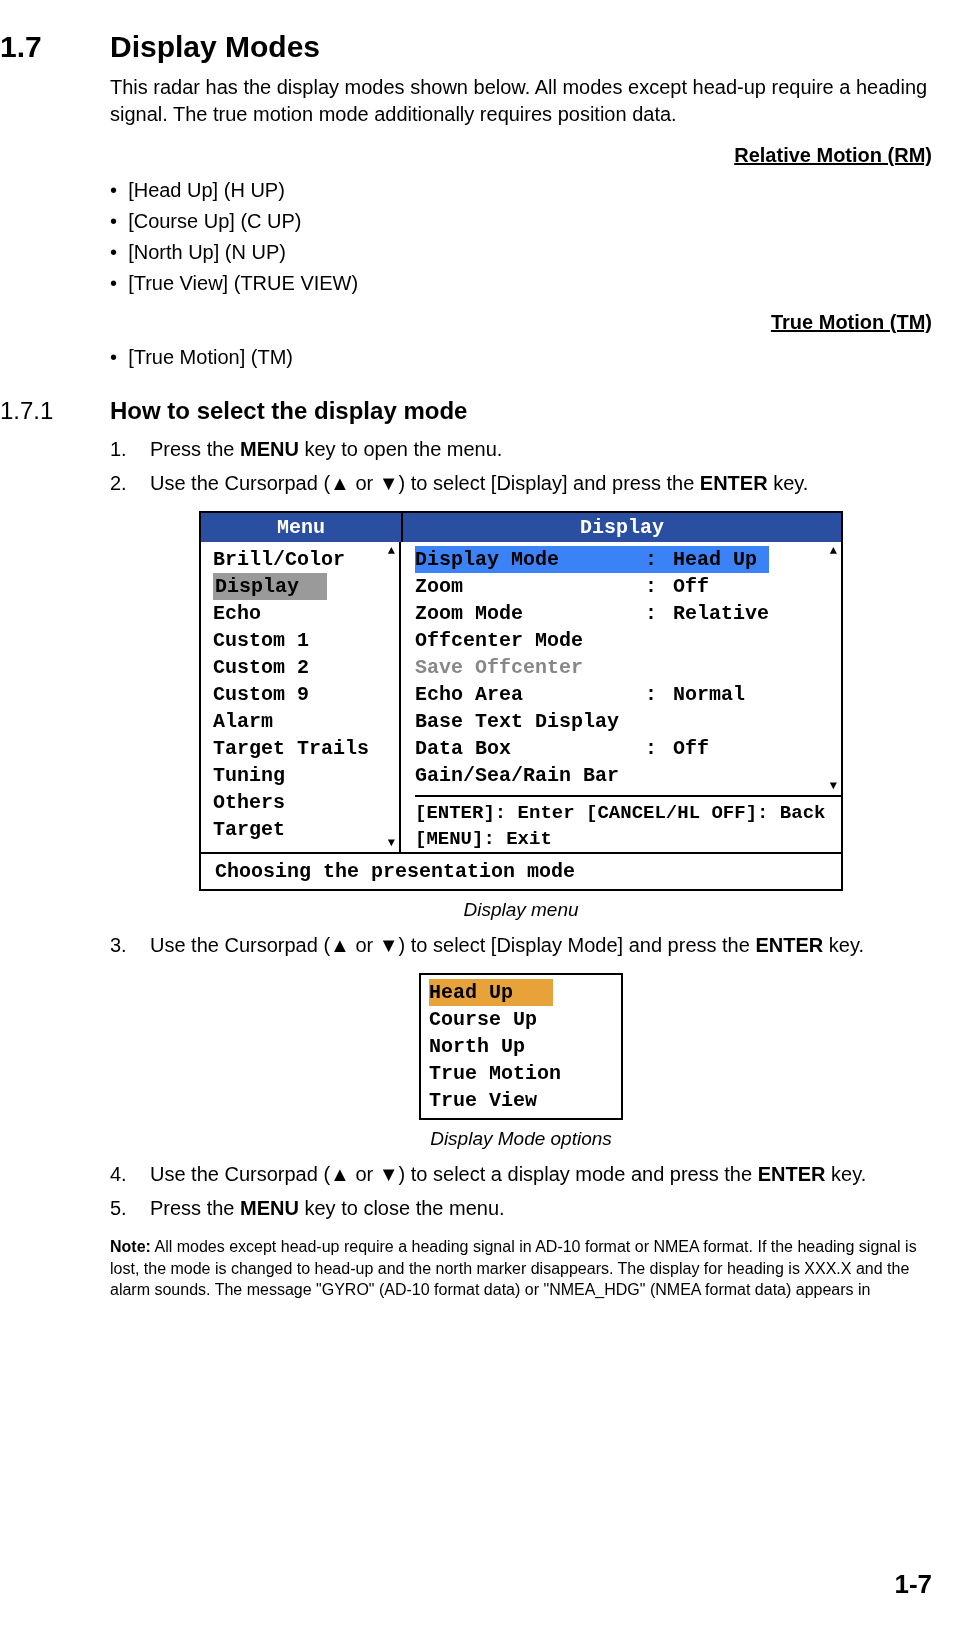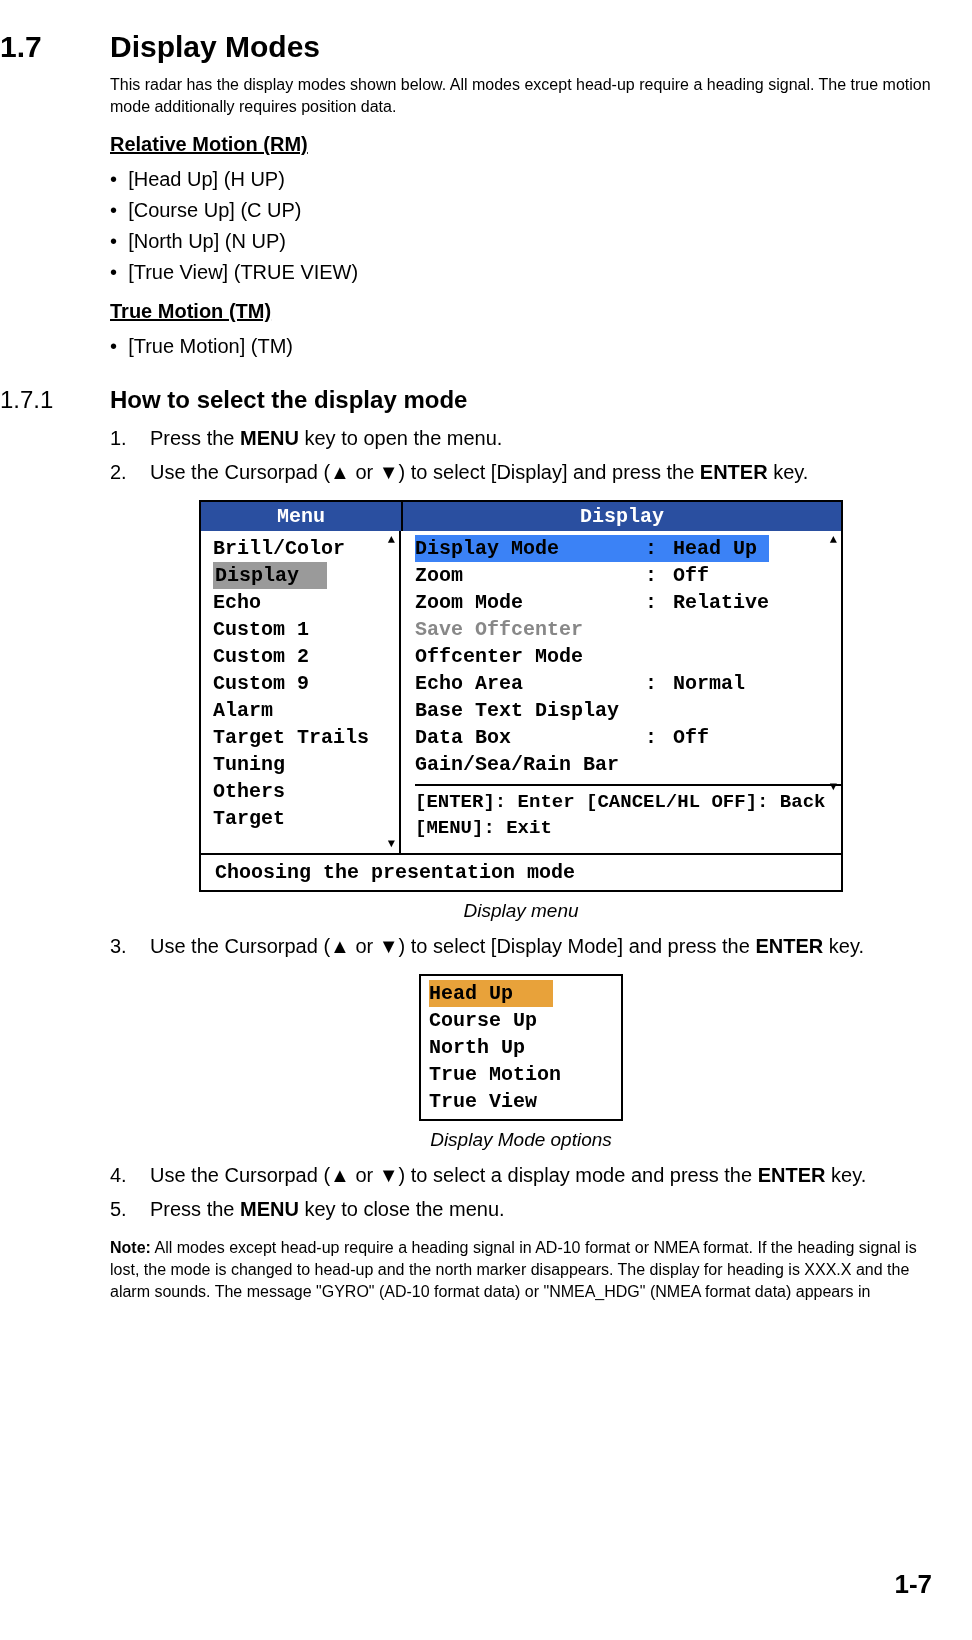--- a/index.html
+++ b/index.html
@@ -33,30 +33,31 @@
     font-size: 30px;
     font-weight: bold;
     flex-shrink: 0;
   }
   .section-title {
     font-size: 30px;
     font-weight: bold;
   }
   .body-text {
     margin-left: 110px;
-    font-size: 16px;
+    font-size: 20px;
     line-height: 1.35;
   }
   .subhead {
     margin-left: 110px;
     font-size: 20px;
     font-weight: bold;
     text-decoration: underline;
     margin-top: 16px;
     margin-bottom: 12px;
+    text-align: right;
   }
   .bullet {
     margin-left: 110px;
     font-size: 20px;
     margin-bottom: 8px;
   }
   .subsection-row {
     display: flex;
     align-items: baseline;
     margin-top: 28px;
@@ -163,21 +164,21 @@
   .right-highlight {
     background: #3b82f6;
     color: #000;
     display: inline-block;
     padding-right: 12px;
   }
   .right-grey { color: #888; }
   .menu-hints {
     border-top: 2px solid #000;
     margin-top: 6px;
-    padding: 4px 0 12px 0;
+    padding: 4px 0 0 0;
     font-size: 19px;
     font-weight: bold;
     line-height: 1.35;
   }
   .menu-footer {
     border-top: 2px solid #000;
     font-size: 20px;
     font-weight: bold;
     padding: 6px 0 6px 14px;
   }
@@ -292,22 +293,22 @@
           <div class="menu-item">Target</div>
           <span class="scroll-arrow" style="bottom:3px;">▼</span>
         </div>
         <div class="menu-right">
           <span class="scroll-arrow" style="top:3px;right:4px;">▲</span>
           <div class="right-row">
             <span class="right-highlight"><span class="right-label" style="display:inline-block">Display Mode</span><span class="right-sep" style="display:inline-block">: </span><span>Head Up</span></span>
           </div>
           <div class="right-row"><span class="right-label">Zoom</span><span class="right-sep">: </span><span class="right-val">Off</span></div>
           <div class="right-row"><span class="right-label">Zoom Mode</span><span class="right-sep">: </span><span class="right-val">Relative</span></div>
+          <div class="right-row"><span class="right-label">Offcenter Mode</span></div>
           <div class="right-row right-grey"><span class="right-label">Save Offcenter</span></div>
-          <div class="right-row"><span class="right-label">Offcenter Mode</span></div>
           <div class="right-row"><span class="right-label">Echo Area</span><span class="right-sep">: </span><span class="right-val">Normal</span></div>
           <div class="right-row"><span class="right-label">Base Text Display</span></div>
           <div class="right-row"><span class="right-label">Data Box</span><span class="right-sep">: </span><span class="right-val">Off</span></div>
           <div class="right-row"><span class="right-label">Gain/Sea/Rain Bar</span></div>
           <div class="menu-hints">
             <div>[ENTER]: Enter [CANCEL/HL OFF]: Back</div>
             <div>[MENU]: Exit</div>
           </div>
           <span class="scroll-arrow" style="bottom:60px;right:4px;">▼</span>
         </div>

